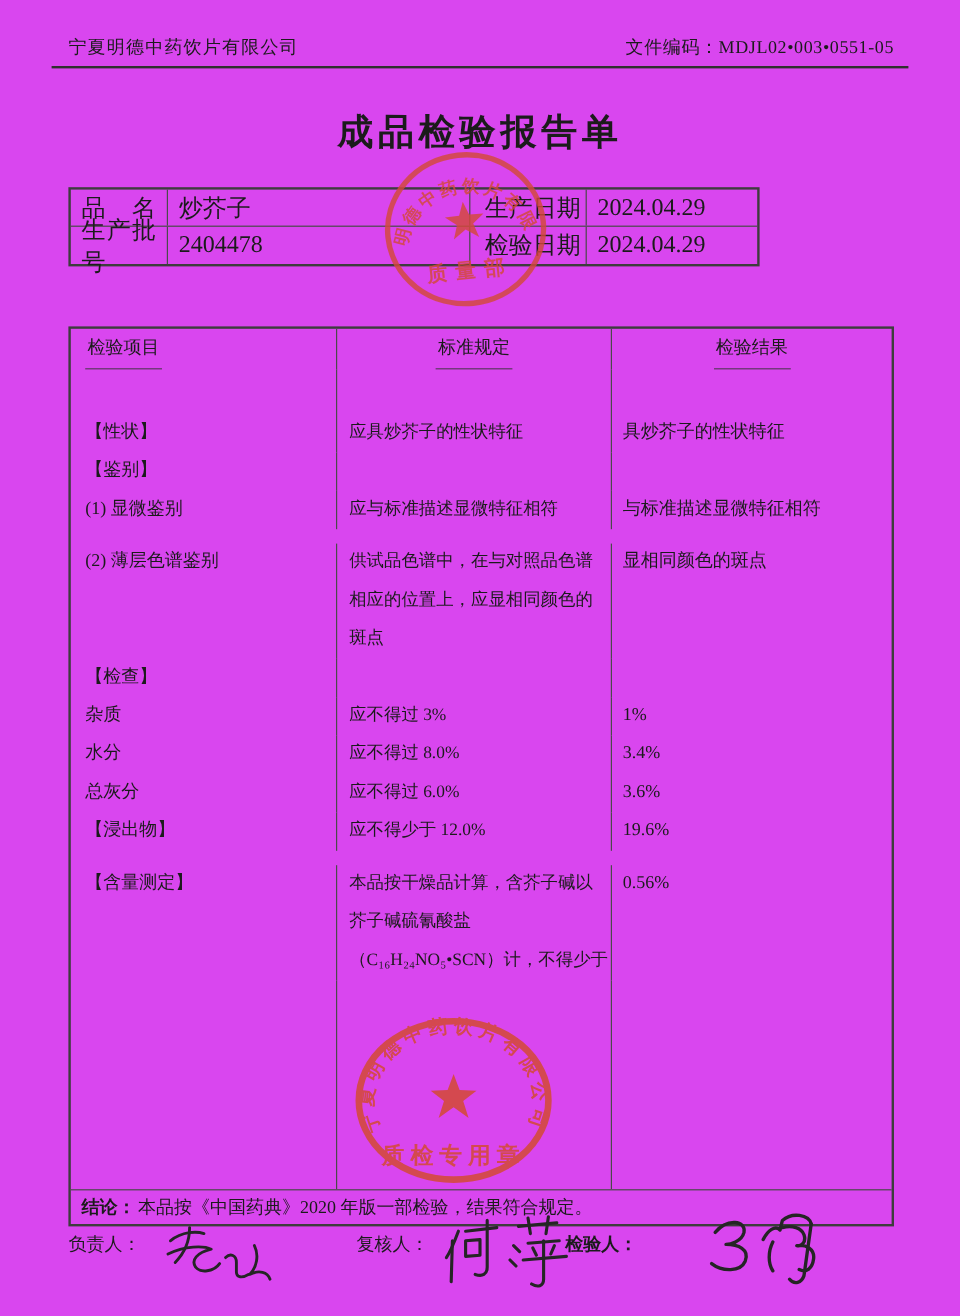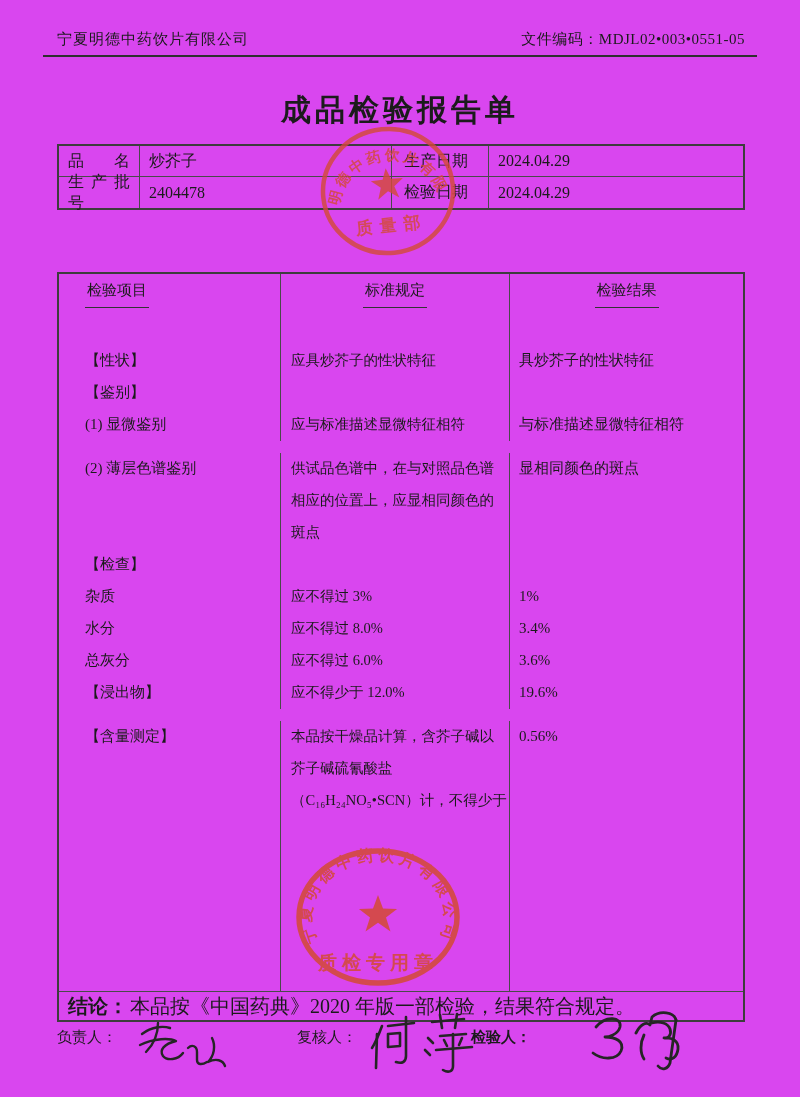--- a/index.html
+++ b/index.html
@@ -11,51 +11,51 @@
     color:#1b1b1b;
   }
   
   .co-name { position:absolute; left:57px; top:30px; font-size:15px; letter-spacing:1px; }
   .doc-code { position:absolute; right:55px; top:30px; font-size:15px; letter-spacing:0.5px; }
   .head-rule { position:absolute; left:43px; right:43px; top:55px; height:2px; background:#2f2f2f; }
   .title { position:absolute; left:0; right:0; top:90px; text-align:center;
            font-size:30px; font-weight:bold; letter-spacing:4px; }
 
   
-  .info-table { position:absolute; left:57px; top:144px; width:688px;
-                border:2px solid #3d3d3d; font-size:16px; }
+  .info-table { position:absolute; left:57px; top:156px; width:576px;
+                border:2px solid #3d3d3d; font-size:20px; }
   .irow { display:flex; height:31px; border-bottom:1.5px solid #4a4a4a; }
   .irow:last-child { border-bottom:none; }
   .icell { display:flex; align-items:center; border-right:1.5px solid #4a4a4a; }
   .icell.last { border-right:none; }
   .ic1 { width:81px; }
   .ic2 { width:252px; padding-left:9px; }
   .ic3 { width:97px; padding-left:12px;text-align:center; }
   .ic4 { flex:1; padding-left:9px; }
   .icwide { width:333px; padding-left:12px; }
   .jlabel { display:block; width:100%; padding:0 9px; text-align:justify; text-align-last:justify; }
 
   
   .main-table { position:absolute; left:57px; top:272px; width:688px; height:750px;
                 border:2px solid #3d3d3d; display:flex; flex-direction:column; font-size:15px; }
   .trow { display:flex; flex:0 0 auto; }
   .c { line-height:31.9px; overflow:hidden; }
-  .c1 { width:222px; border-right:1.5px solid #4a4a4a; padding-left:26px; }
+  .c1 { width:222px; border-right:1.5px solid #4a4a4a; padding-left:12px; }
   .c2 { width:229px; border-right:1.5px solid #4a4a4a; padding-left:10px; padding-right:2px; font-size:14.5px; }
   .c3 { flex:1; padding-left:9px; }
   .h32 { height:32px; }
   .h96 { height:96px;margin-top:12px; }
   .header-row { height:34px; }
   .header-row .c { line-height:32px; }
   .header-row .c2, .header-row .c3 { text-align:center; padding:0; font-size:15px; }
   .ul { display:inline-block; border-bottom:1.2px solid #333; padding:0 2px 1px 2px; }
   .spacer-row { height:37px; }
   .filler-row { flex:1 1 auto; }
   .conclusion-row { height:29px; border-top:1.5px solid #4a4a4a;
-                    display:flex; align-items:flex-end; padding-left:9px; font-size:20px; }
+                    display:flex; align-items:center; padding-left:9px; font-size:15px; }
   .conclusion-row b { font-weight:bold; margin-right:2px; }
 
   
   .sig-label { position:absolute; top:1028px; font-size:15px; }
   .sig-label.resp { left:57px; }
   .sig-label.rev  { left:297px; }
   .sig-label.insp { left:471px;font-weight:bold; }
   .sig-svg { position:absolute; }
 
   

